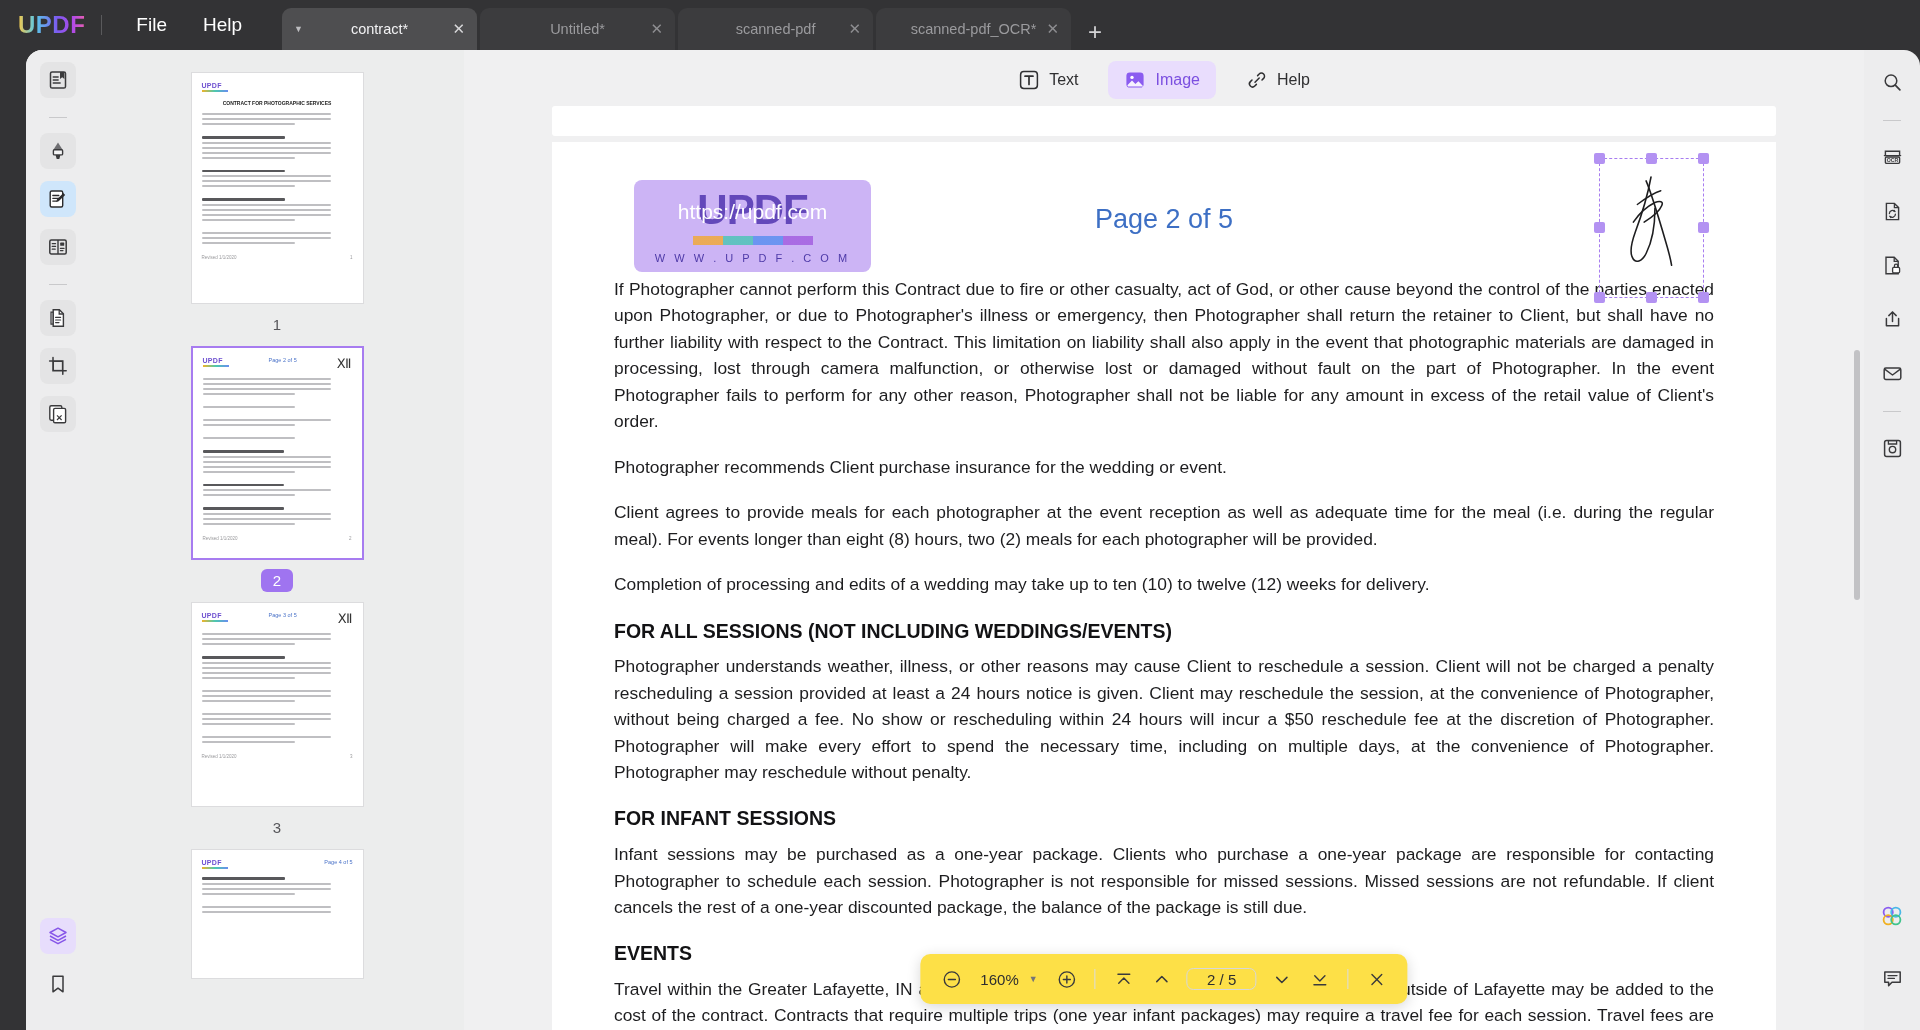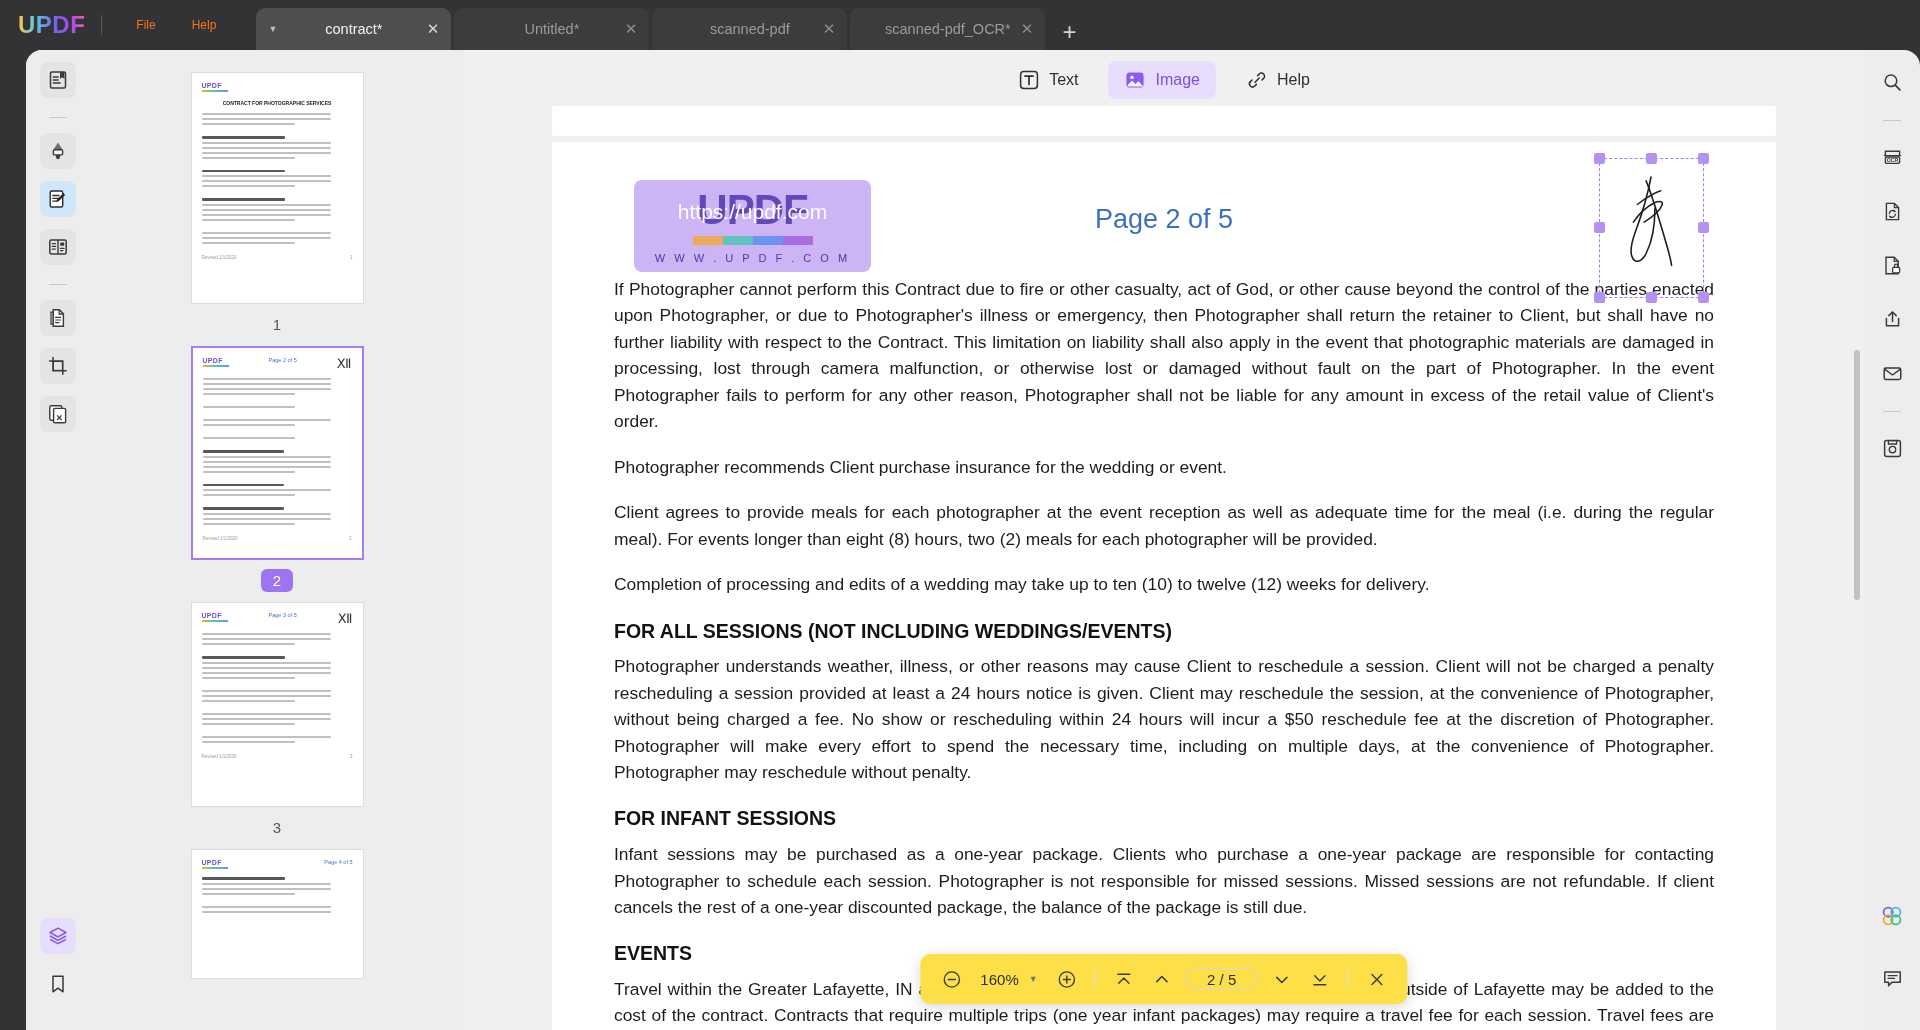--- a/index.html
+++ b/index.html
@@ -16,21 +16,21 @@
     position: absolute; top: 0; left: 0; width: 1920px; height: 50px;
     background: #333335; display: flex; align-items: center;
   }
   .logo {
     margin-left: 18px; font-size: 24px; font-weight: bold; letter-spacing: .5px;
     background: linear-gradient(90deg,#f7c948 0%,#5ac8e8 26%,#7b5cf0 58%,#b04ae8 82%,#e85fb0 100%);
     -webkit-background-clip: text; background-clip: text; color: transparent;
   }
   .tb-divider { width: 1px; height: 20px; background: #5a5a5c; margin: 0 16px; }
   .menu-item {
-    color: #f97316; font-size: 12px; padding: 6px 18px; border-radius: 5px; cursor: pointer;
+    color: #ffffff; font-size: 19px; padding: 6px 18px; border-radius: 5px; cursor: pointer;
   }
 
   .tabs { display: flex; align-items: flex-end; height: 50px; margin-left: 22px; }
   .tab {
     position: relative; height: 42px; min-width: 195px;
     display: flex; align-items: center; justify-content: center;
     background: #3c3c3e; color: #9b9b9e; font-size: 14.5px;
     border-radius: 9px 9px 0 0; margin-right: 3px; padding: 0 14px; cursor: pointer;
   }
   .tab.active { background: #4e4e50; color: #f2f2f4; }

